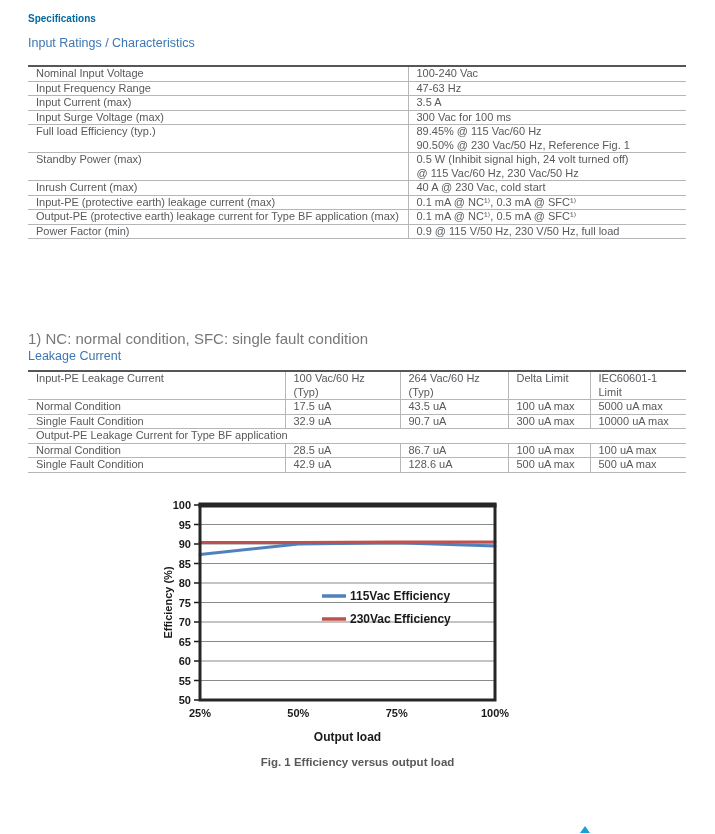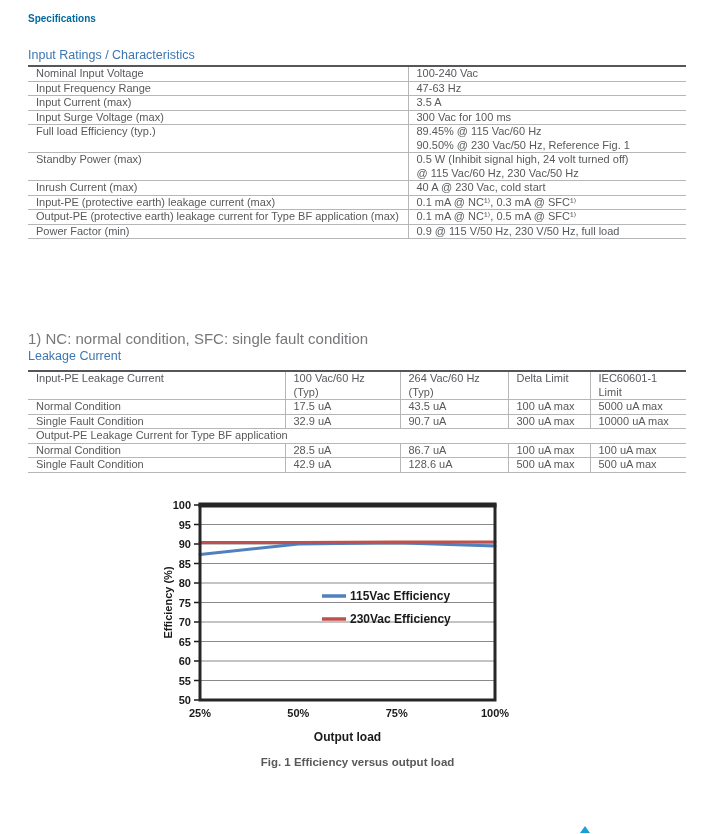--- a/index.html
+++ b/index.html
@@ -3,21 +3,21 @@
 <meta charset="utf-8">
 <style>
   html,body{margin:0;padding:0;background:#ffffff;}
   #page{
     position:relative;width:715px;height:834px;background:#ffffff;overflow:hidden;
     font-family:"Liberation Sans","DejaVu Sans",sans-serif;
   }
   .abs{position:absolute;}
   #title{left:28px;top:13px;font-size:10px;font-weight:bold;color:#0369a1;}
   .section-heading{left:28px;font-size:12.5px;color:#3D76B2;}
-  #section1{top:48px;}
+  #section1{top:36px;}
   #section2{top:349px;}
   table{border-collapse:collapse;table-layout:fixed;width:658px;
         font-size:11px;color:#58595B;border-top:2px solid#55565A;border-bottom:1px solid #ADAFB2;}
   td,th{padding:0 8px;vertical-align:top;line-height:13.5px;font-weight:normal;text-align:left;}
   tr{border-bottom:1px solid #B4B6B8;}
   td + td, th + th{border-left:1px solid #B4B6B8;}
   .multiline{white-space:pre-line;}
   .cell-right{}
   #table1{left:28px;top:65px;}
   #footnote{left:28px;top:330px;font-size:15px;color:#77787B;}

